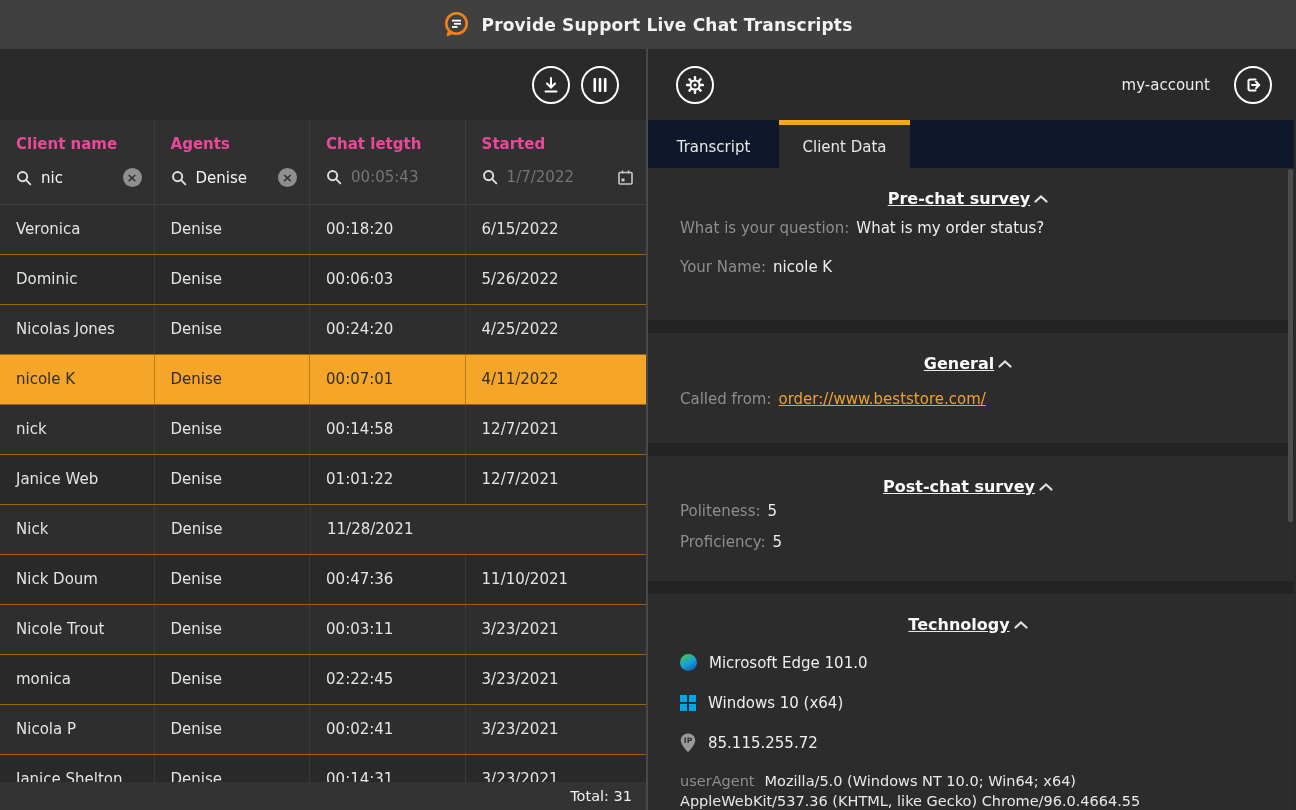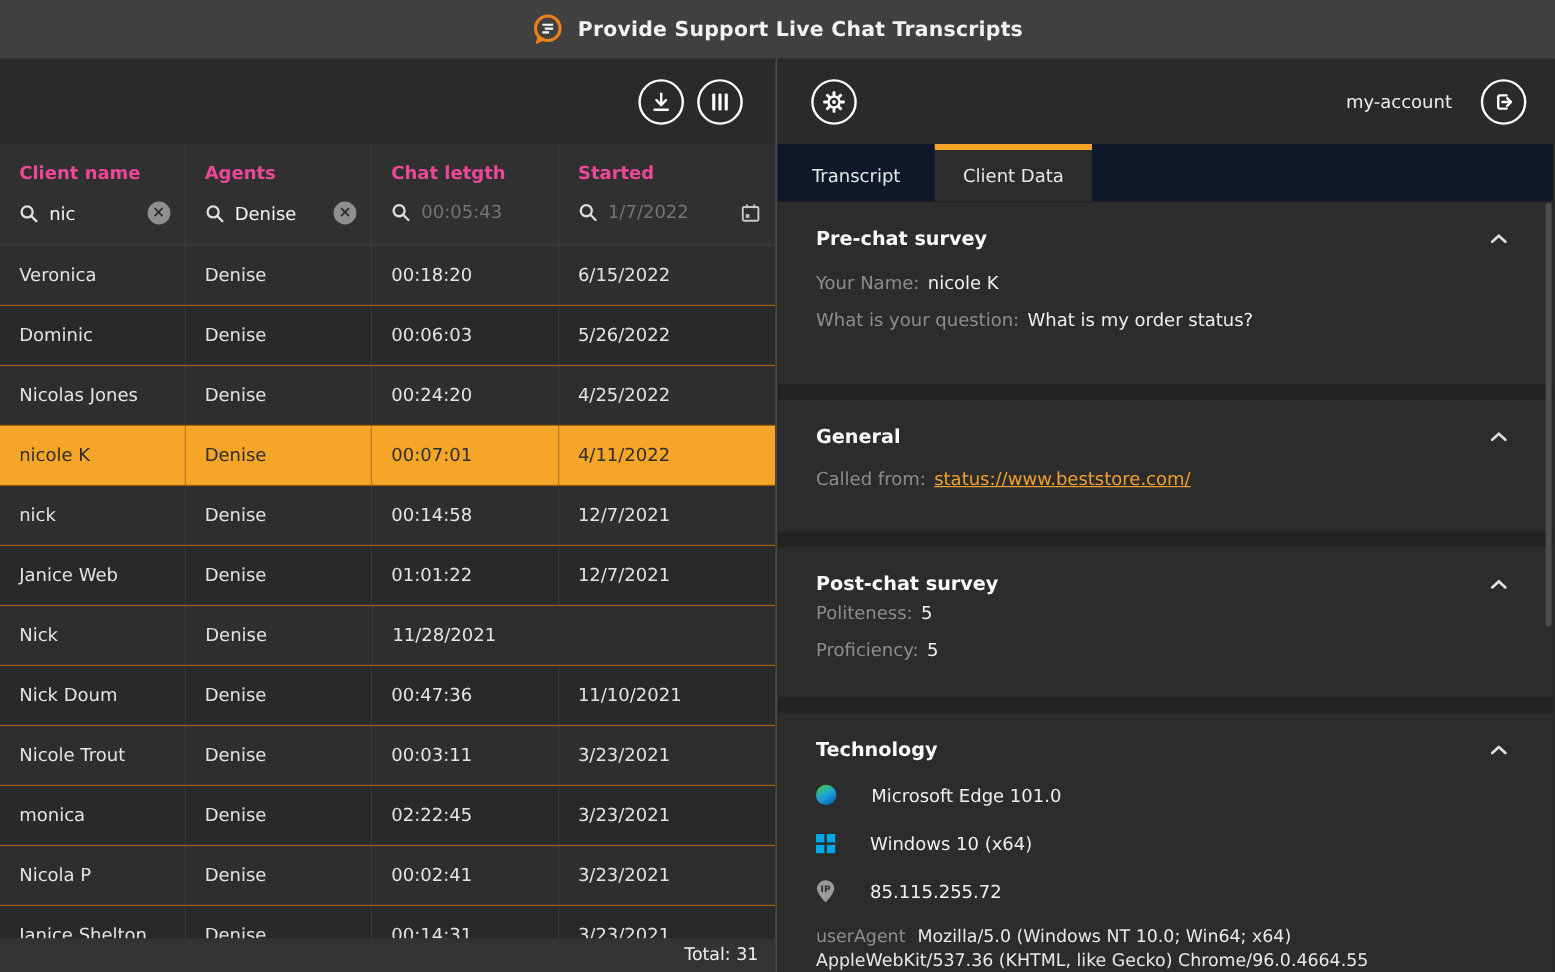--- a/index.html
+++ b/index.html
@@ -69,29 +69,29 @@
   .tab-bar{ height:48px; background:#0f172a; display:flex; flex:0 0 auto;}
   .tab{
     width:131px; display:flex; align-items:center; justify-content:center;
     font-size:15px; color:#e8e8e8; cursor:pointer; border-top:5px solid transparent;
   }
   .tab.active{ background:#2c2c2c; border-top-color:#f5a527;}
   
   .right-content{ flex:1; background:#232323; overflow:hidden; display:flex; flex-direction:column; gap:13px;}
   .section{ background:#2c2c2c; padding:21px 34px 24px 32px; flex:0 0 auto;}
   .section:last-child{ flex:1;}
-  .section-head{ display:flex; align-items:center; justify-content:space-between;}
+  .section-head{ display:flex; align-items:center; justify-content:center;text-decoration:underline;}
   .section-title{ font-size:16px; font-weight:bold; color:#fafafa;}
   .collapse-btn{ cursor:pointer; display:flex; padding:4px;}
   .kv-line{ margin-top:14px; font-size:15px; line-height:22px;}
   .kv-label{ color:#8e8e8e;}
   .kv-value{ color:#efefef; margin-left:7px;}
   a.kv-link{ color:#f0a030; margin-left:7px; text-decoration:underline; cursor:pointer;}
   .tech-row{ display:flex; align-items:center; gap:12px; margin-top:17px; height:23px;}
-  .tech-text{ font-size:15px; color:#efefef;margin-left:17px;}
+  .tech-text{ font-size:15px; color:#efefef;}
   .ua-block{ margin-top:18px; font-size:14.5px; line-height:19.5px; padding-right:58px;}
   .ua-label{ color:#8e8e8e; margin-right:10px;}
   .ua-value{ color:#e9e9e9;}
   
   .edge-icon{ width:17px; height:17px; border-radius:50%;
     background:linear-gradient(150deg,#3fc457 12%,#19a0dd 52%,#0f62ab 88%); flex:0 0 auto;}
   .windows-icon{ width:16px; height:16px; flex:0 0 auto;
     background:
       linear-gradient(#2c2c2c,#2c2c2c) 7px 0/2px 100% no-repeat,
       linear-gradient(#2c2c2c,#2c2c2c) 0 7px/100% 2px no-repeat,
@@ -340,39 +340,39 @@
 
       <div class="section" style="height:152px">
         <div class="section-head">
           <span class="section-title">Pre-chat survey</span>
           <span class="collapse-btn">
             <svg width="14" height="8" viewBox="0 0 14 8" fill="none" stroke="#e0e0e0" stroke-width="2.2" stroke-linecap="round">
                 <polyline points="1.5,6.5 7,1.5 12.5,6.5"></polyline>
               </svg>
           </span>
         </div>
+        <div class="kv-line" style="margin-top:9px">
+          <span class="kv-label">What is your question:</span><span class="kv-value">What is my order status?</span>
+        </div>
         <div class="kv-line" style="margin-top:17px">
           <span class="kv-label">Your Name:</span><span class="kv-value">nicole K</span>
-        </div>
-        <div class="kv-line" style="margin-top:9px">
-          <span class="kv-label">What is your question:</span><span class="kv-value">What is my order status?</span>
         </div>
       </div>
 
       <div class="section" style="height:110px">
         <div class="section-head">
           <span class="section-title">General</span>
           <span class="collapse-btn">
             <svg width="14" height="8" viewBox="0 0 14 8" fill="none" stroke="#e0e0e0" stroke-width="2.2" stroke-linecap="round">
                 <polyline points="1.5,6.5 7,1.5 12.5,6.5"></polyline>
               </svg>
           </span>
         </div>
         <div class="kv-line" style="margin-top:15px">
-          <span class="kv-label">Called from:</span><a class="kv-link">status://www.beststore.com/</a>
+          <span class="kv-label">Called from:</span><a class="kv-link">order://www.beststore.com/</a>
         </div>
       </div>
 
       <div class="section" style="height:125px">
         <div class="section-head">
           <span class="section-title">Post-chat survey</span>
           <span class="collapse-btn">
             <svg width="14" height="8" viewBox="0 0 14 8" fill="none" stroke="#e0e0e0" stroke-width="2.2" stroke-linecap="round">
                 <polyline points="1.5,6.5 7,1.5 12.5,6.5"></polyline>
               </svg>

